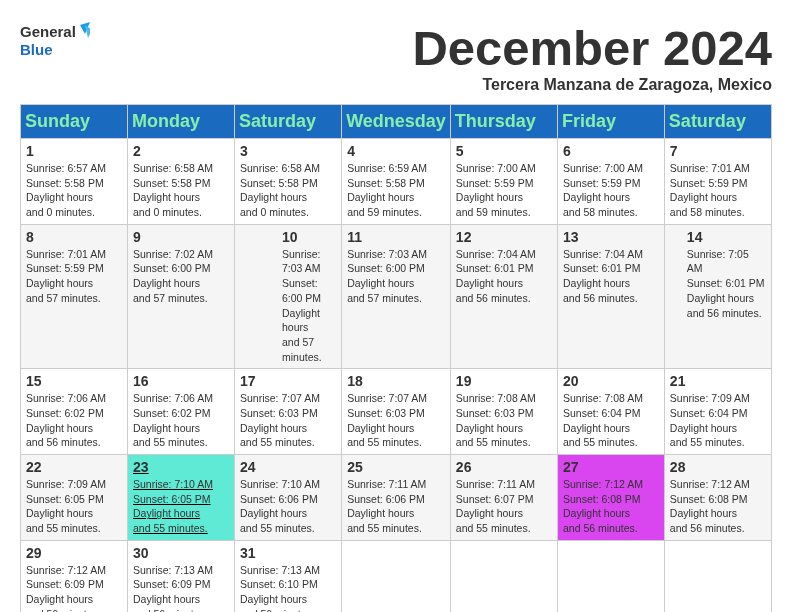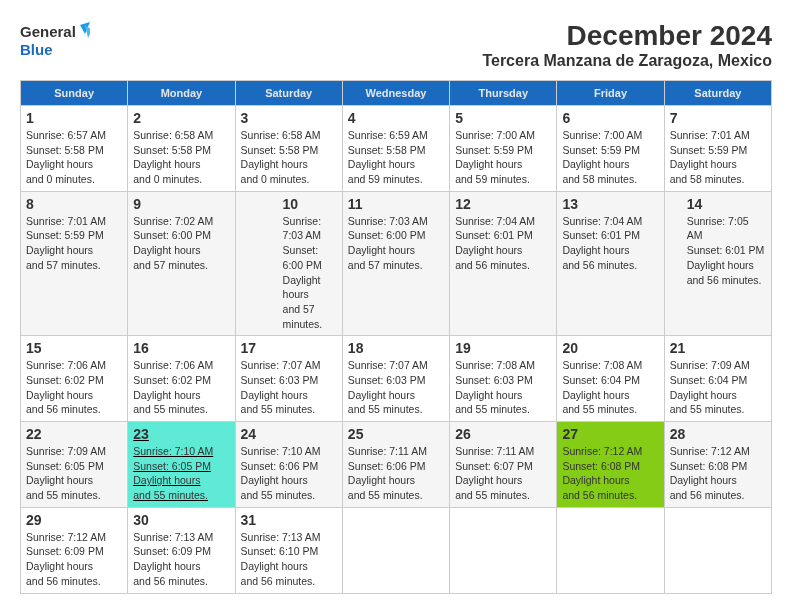--- a/index.html
+++ b/index.html
@@ -17,40 +17,40 @@
       margin-bottom: 10px;
     }
     .logo {
       display: flex;
       gap: 4px;
     }
     .title-block {
       text-align: right;
     }
     .month-title {
-      font-size: 28px;
+      font-size: 49px;
       font-weight: bold;
       color: #333;
     }
     .subtitle {
       font-size: 16px;
       color: #333;
       font-weight: bold;
     }
     .calendar {
       width: 100%;
       border-collapse: collapse;
       font-size: 11px;
     }
     .calendar th {
       background-color: #1a6bbf;
-      color: #e5e5e5;
+      color: #86efac;
       padding: 6px 4px;
-      text-align: center;
-      font-size: 11px;
+      text-align: left;
+      font-size: 18px;
       font-weight: bold;
       border: 1px solid #ccc;
     }
     .calendar td {
       vertical-align: top;
       padding: 4px 5px;
       border: 1px solid #ccc;
       width: calc(100% / 7);
       min-height: 85px;
       background: #fff;
@@ -209,21 +209,21 @@
         <div class="day-info">Sunrise: 7:10 AM<br>Sunset: 6:06 PM<br>Daylight hours<br>and 55 minutes.</div>
       </td>
         <td style="background-color: rgb(245, 245, 245);">
         <span class="day-number">25</span>
         <div class="day-info">Sunrise: 7:11 AM<br>Sunset: 6:06 PM<br>Daylight hours<br>and 55 minutes.</div>
       </td>
         <td style="background-color: rgb(245, 245, 245);">
         <span class="day-number">26</span>
         <div class="day-info">Sunrise: 7:11 AM<br>Sunset: 6:07 PM<br>Daylight hours<br>and 55 minutes.</div>
       </td>
-        <td style="background-color: #84cc16;">
+        <td style="background-color: #d946ef;">
         <span class="day-number">27</span>
         <div class="day-info">Sunrise: 7:12 AM<br>Sunset: 6:08 PM<br>Daylight hours<br>and 56 minutes.</div>
       </td>
         <td style="background-color: rgb(245, 245, 245);">
         <span class="day-number">28</span>
         <div class="day-info">Sunrise: 7:12 AM<br>Sunset: 6:08 PM<br>Daylight hours<br>and 56 minutes.</div>
       </td>
       </tr>
       <tr>
         <td>

